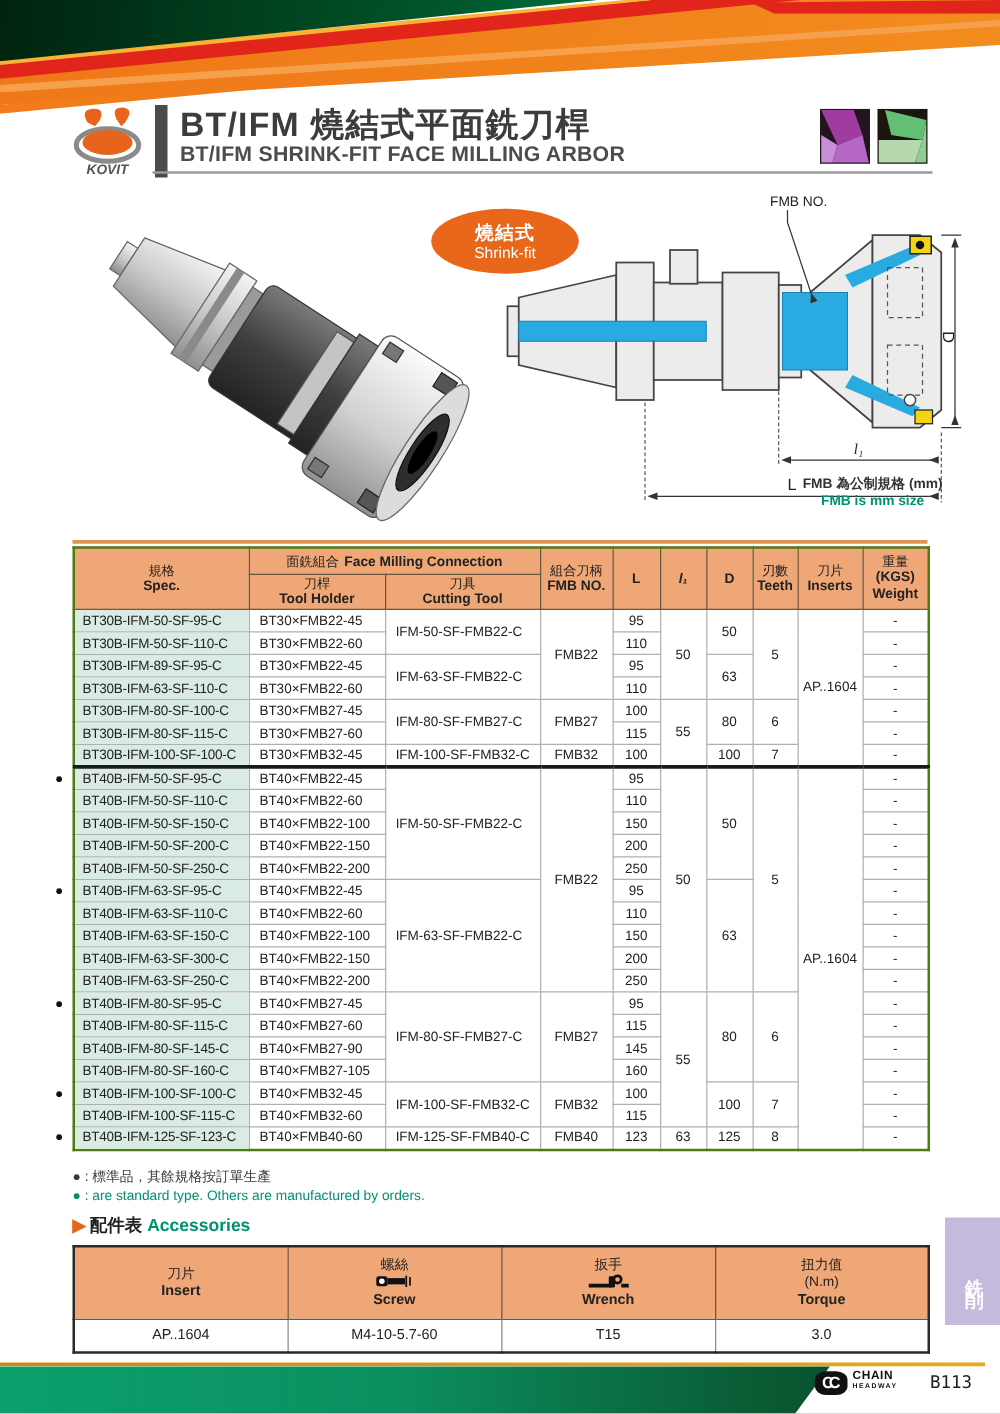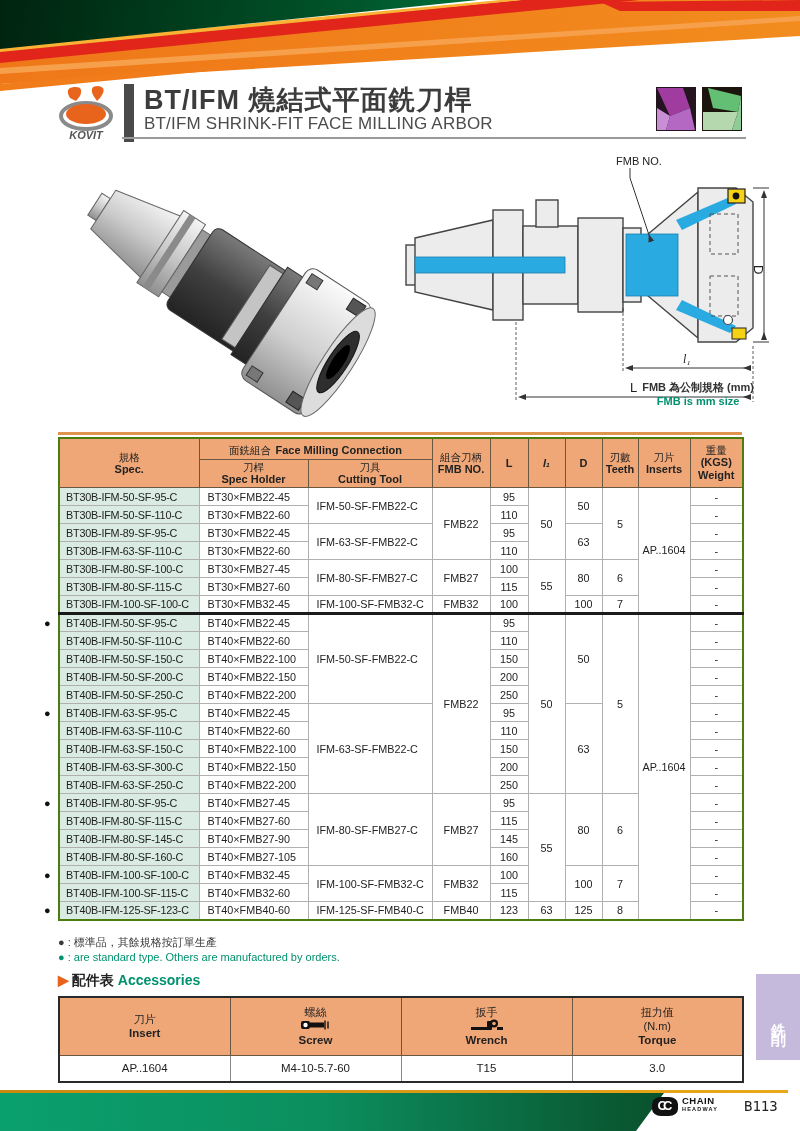--- a/index.html
+++ b/index.html
@@ -14,21 +14,21 @@
   .bn-red     { clip-path:polygon(0 50px,520px 0,640px 0,0 63px); background:#e1251b; }
   .bn-redtip  { clip-path:polygon(600px 2px,800px 0,800px 11px,620px 11px); background:#e1251b; }
   .bn-yellow  { clip-path:polygon(0 47px,500px 0,522px 0,0 52px); background:#f9b233; }
   .bn-green   { clip-path:polygon(0 0,478px 0,0 49px); background:linear-gradient(97deg,#00230f,#00572b 45%,#009653 78%,#1db066); }
   .bn-sliver  { clip-path:polygon(0 84px,252px 62px,260px 66px,0 91px); background:#f07d1a; }
 
   
   .brand { position:absolute; left:56px; top:84px; width:64px; height:58px; }
   .titlebar { position:absolute; left:124px; top:84px; width:10px; height:58px; background:#4a4a4a; }
   .title-zh { position:absolute; left:144px; top:82px; font-size:27px; font-weight:bold; color:#3c3c3c; letter-spacing:1px; }
-  .title-en { position:absolute; left:144px; top:114px; font-size:17px; font-weight:normal; color:#4c4c4c; letter-spacing:0.2px; }
+  .title-en { position:absolute; left:144px; top:114px; font-size:17px; font-weight:bold; color:#4c4c4c; letter-spacing:0.2px; }
   .hdr-rule { position:absolute; left:122px; top:137px; width:624px; height:2px; background:#9a9a9a; }
   .squares { position:absolute; left:656px; top:87px; }
 
   
   .photo { position:absolute; left:52px; top:148px; }
   .badge { position:absolute; left:345px; top:167px; width:118px; height:52px; background:#e8671b; border-radius:50%;
            display:flex; flex-direction:column; align-items:center; justify-content:center; color:#fff; }
   .badge .bz { font-size:15px; font-weight:bold; letter-spacing:1px; line-height:17px; }
   .badge .be { font-size:12.5px; line-height:14px; }
   .diagram { position:absolute; left:398px; top:150px; }
@@ -162,20 +162,24 @@
         <rect x="286" y="189" width="15" height="13" fill="#555" stroke="#222"></rect>
         <rect x="238" y="80" width="13" height="11" fill="#777" stroke="#333"></rect>
         <rect x="238" y="190" width="13" height="11" fill="#777" stroke="#333"></rect>
         <ellipse cx="308" cy="140" rx="15" ry="64" fill="#dcdcdc" stroke="#666"></ellipse>
         <ellipse cx="308" cy="140" rx="10" ry="36" fill="#2e2e2e" stroke="#111"></ellipse>
         <ellipse cx="308" cy="140" rx="6" ry="20" fill="#000" stroke="none"></ellipse>
       </g>
     </svg>
   </div>
 
+  <div class="badge">
+    <div class="bz">燒結式</div>
+    <div class="be">Shrink-fit</div>
+  </div>
 
   <div class="diagram">
     <svg width="375" height="280" viewBox="0 0 375 280">
       <defs>
         <marker id="ar" markerWidth="8" markerHeight="8" refX="4" refY="4" orient="auto">
           <path d="M0,4 L8,1 L8,7 Z" fill="#333"></path>
         </marker>
       </defs>
       <g fill="#ececec" stroke="#444" stroke-width="1.4">
         <rect x="8" y="95" width="10" height="40"></rect>
@@ -270,21 +274,21 @@
           </th>
           <th rowspan="2">
             <span class="zh">重量</span>
             <span class="en">(KGS)</span>
             <span class="en">Weight</span>
           </th>
         </tr>
         <tr>
           <th>
             <span class="zh">刀桿</span>
-            <span class="en">Spec Holder</span>
+            <span class="en">Tool Holder</span>
           </th>
           <th>
             <span class="zh">刀具</span>
             <span class="en">Cutting Tool</span>
           </th>
         </tr>
       </thead>
       <tbody>
           <tr>
             <td class="c0">BT30B-IFM-50-SF-95-C</td>

